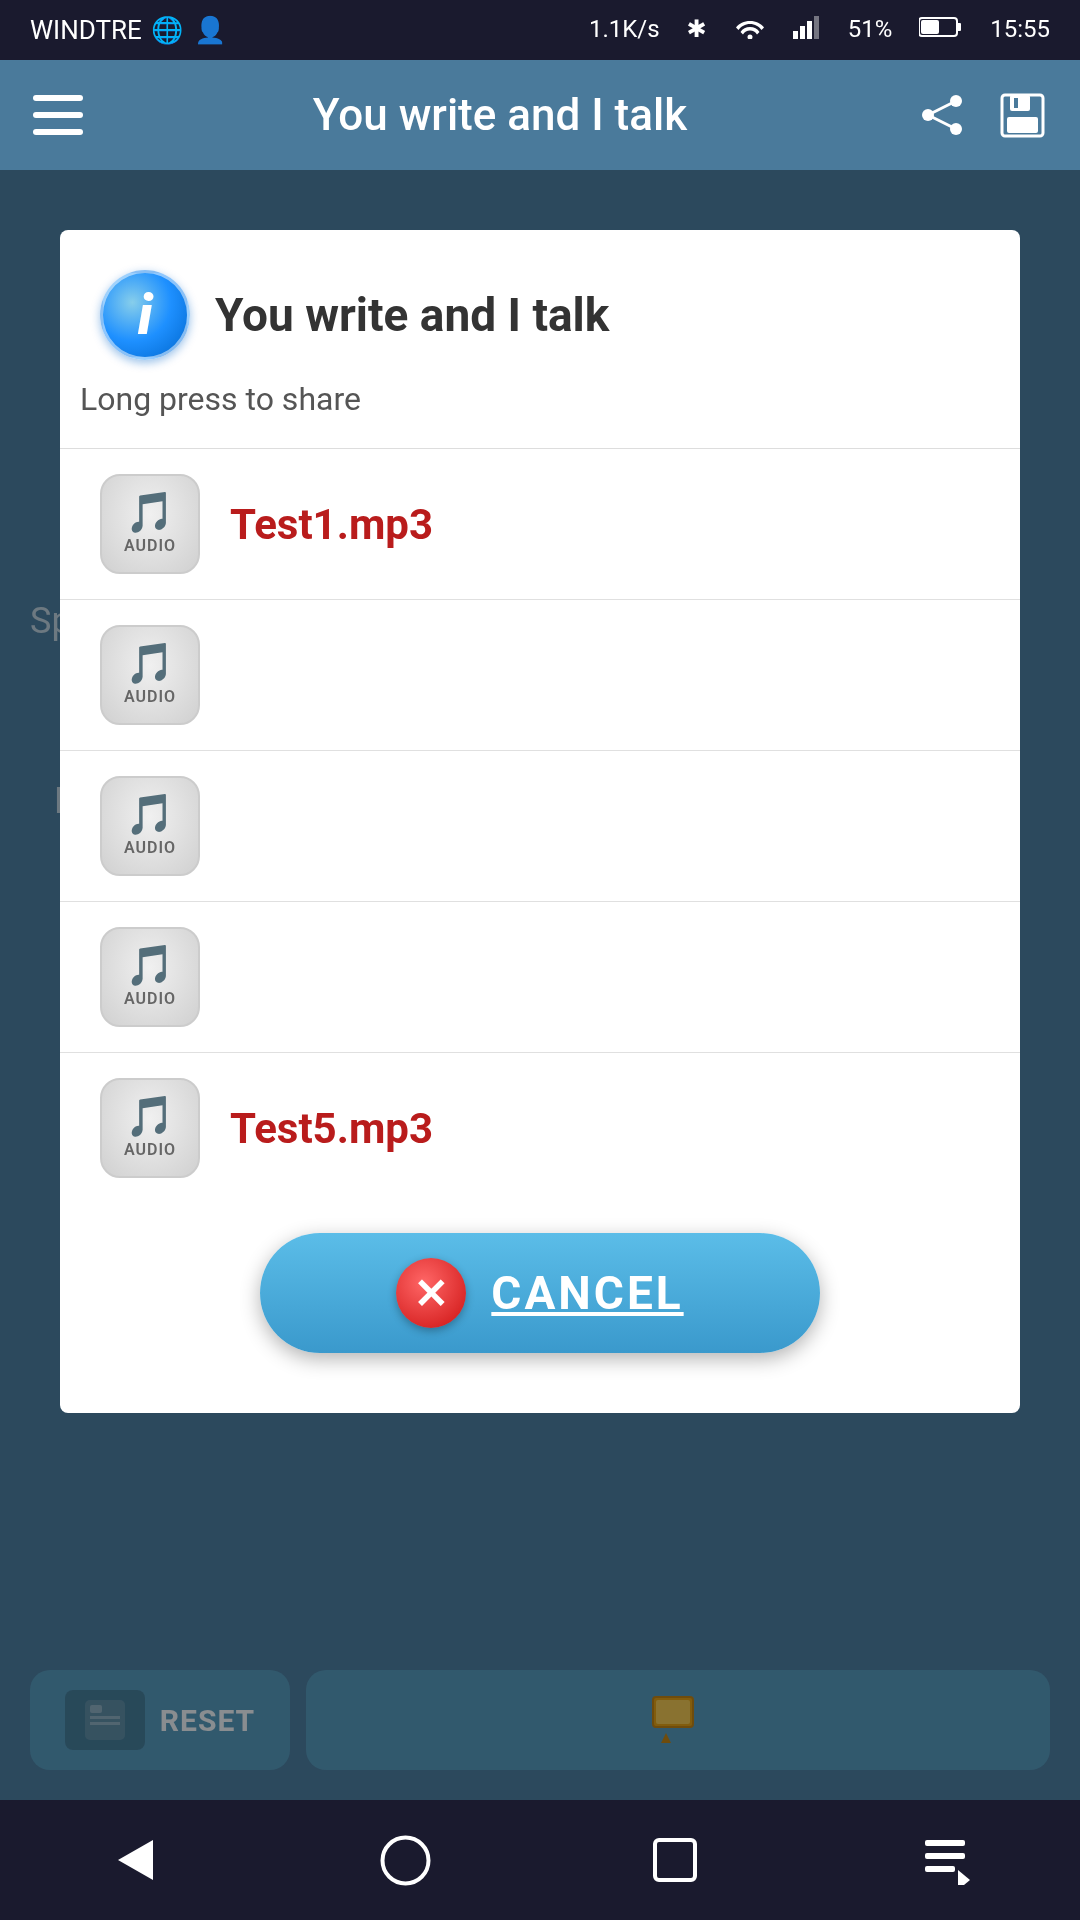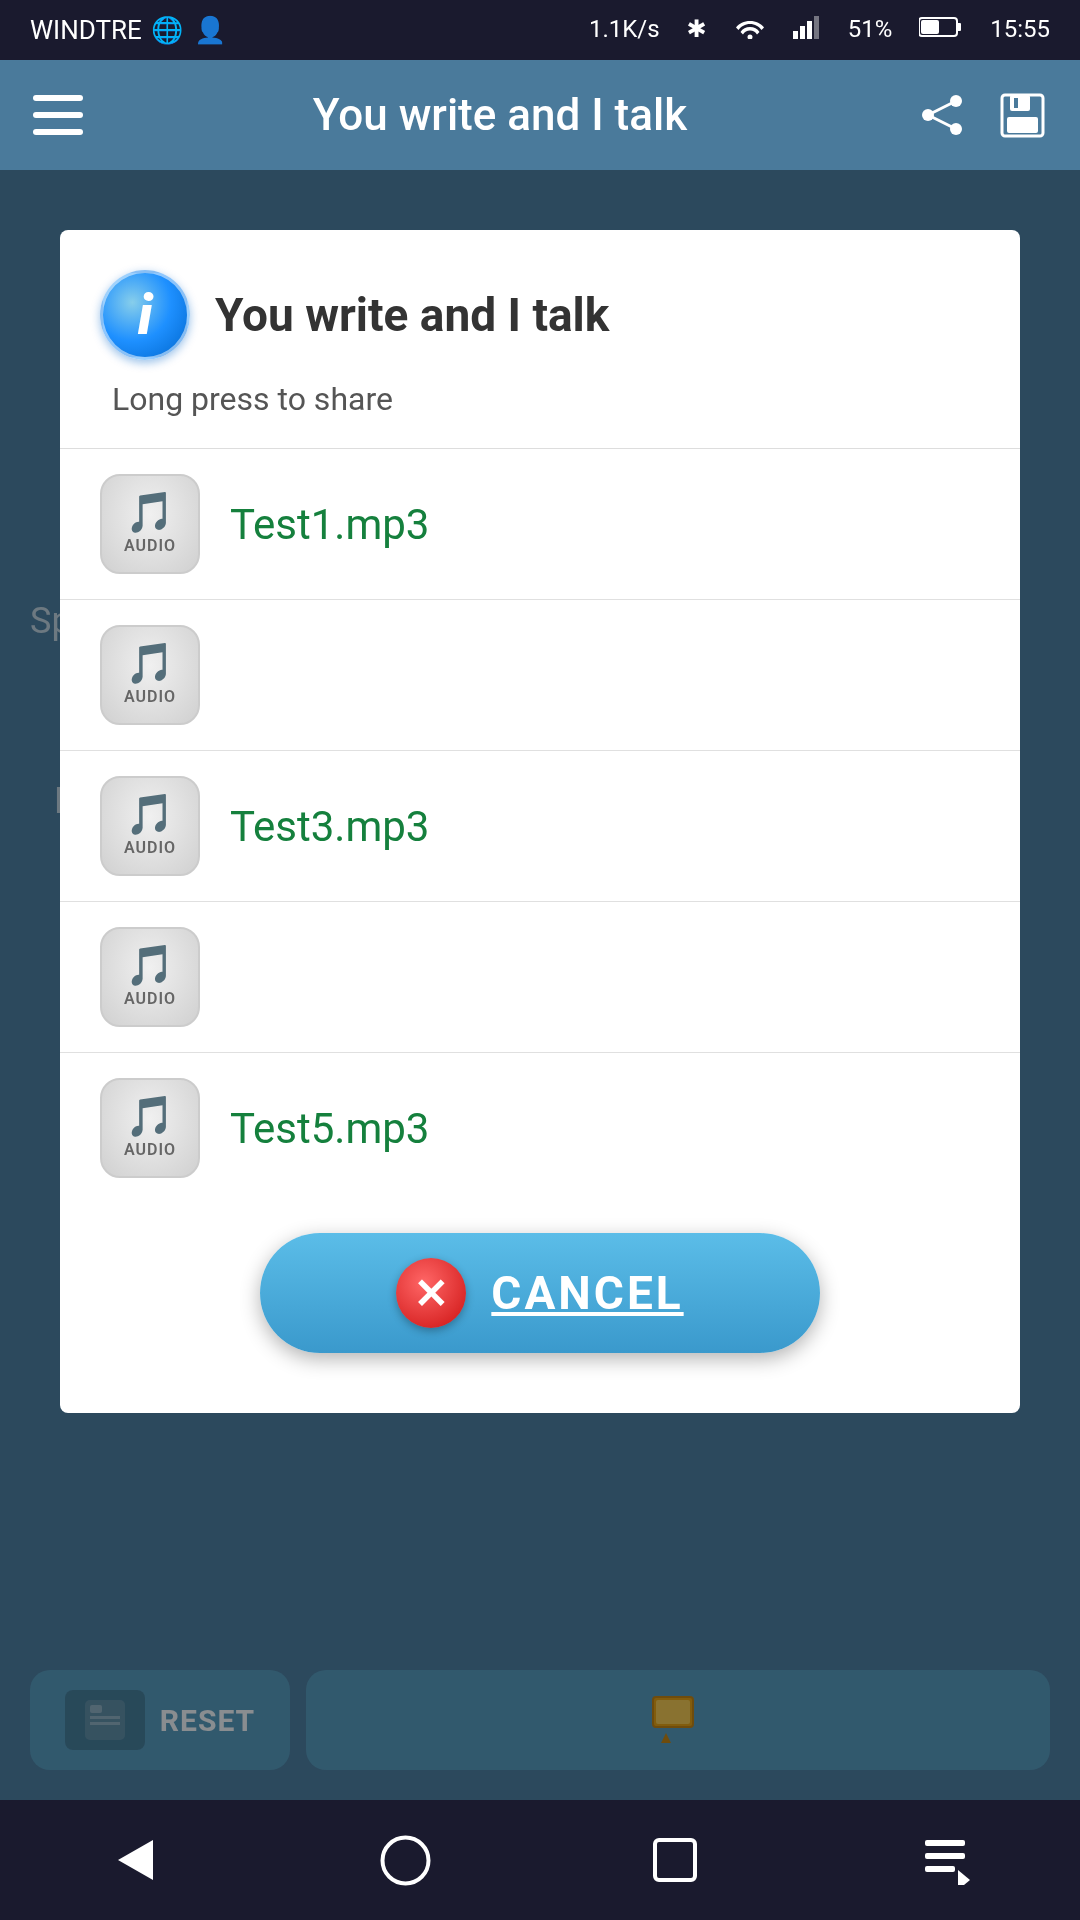--- a/index.html
+++ b/index.html
@@ -179,21 +179,21 @@
 
     .dialog-title {
       font-size: 46px;
       font-weight: 700;
       color: #333;
     }
 
     .dialog-subtitle {
       font-size: 32px;
       color: #555;
-      padding: 0 40px 30px 52px;
+      padding: 0 40px 30px 20px;
     }
 
     
     .file-list {
       border-top: 1px solid #ddd;
     }
 
     .file-item {
       display: flex;
       align-items: center;
@@ -230,22 +230,22 @@
     .audio-icon-label {
       font-size: 16px;
       color: #666;
       font-weight: 600;
       letter-spacing: 1px;
       margin-top: 3px;
     }
 
     .file-name {
       font-size: 42px;
-      color: #15803d;
-      font-weight: 400;
+      color: #b91c1c;
+      font-weight: 700;
     }
 
     
     .cancel-btn-wrap {
       display: flex;
       justify-content: center;
       padding: 30px 40px 10px 40px;
     }
 
     .cancel-btn {
@@ -407,21 +407,20 @@
         <span class="audio-icon-note">🎵</span>
         <span class="audio-icon-label">AUDIO</span>
       </div>
     </div>
 
     <div class="file-item">
       <div class="audio-icon">
         <span class="audio-icon-note">🎵</span>
         <span class="audio-icon-label">AUDIO</span>
       </div>
-      <span class="file-name">Test3.mp3</span>
     </div>
 
     <div class="file-item">
       <div class="audio-icon">
         <span class="audio-icon-note">🎵</span>
         <span class="audio-icon-label">AUDIO</span>
       </div>
     </div>
 
     <div class="file-item">

